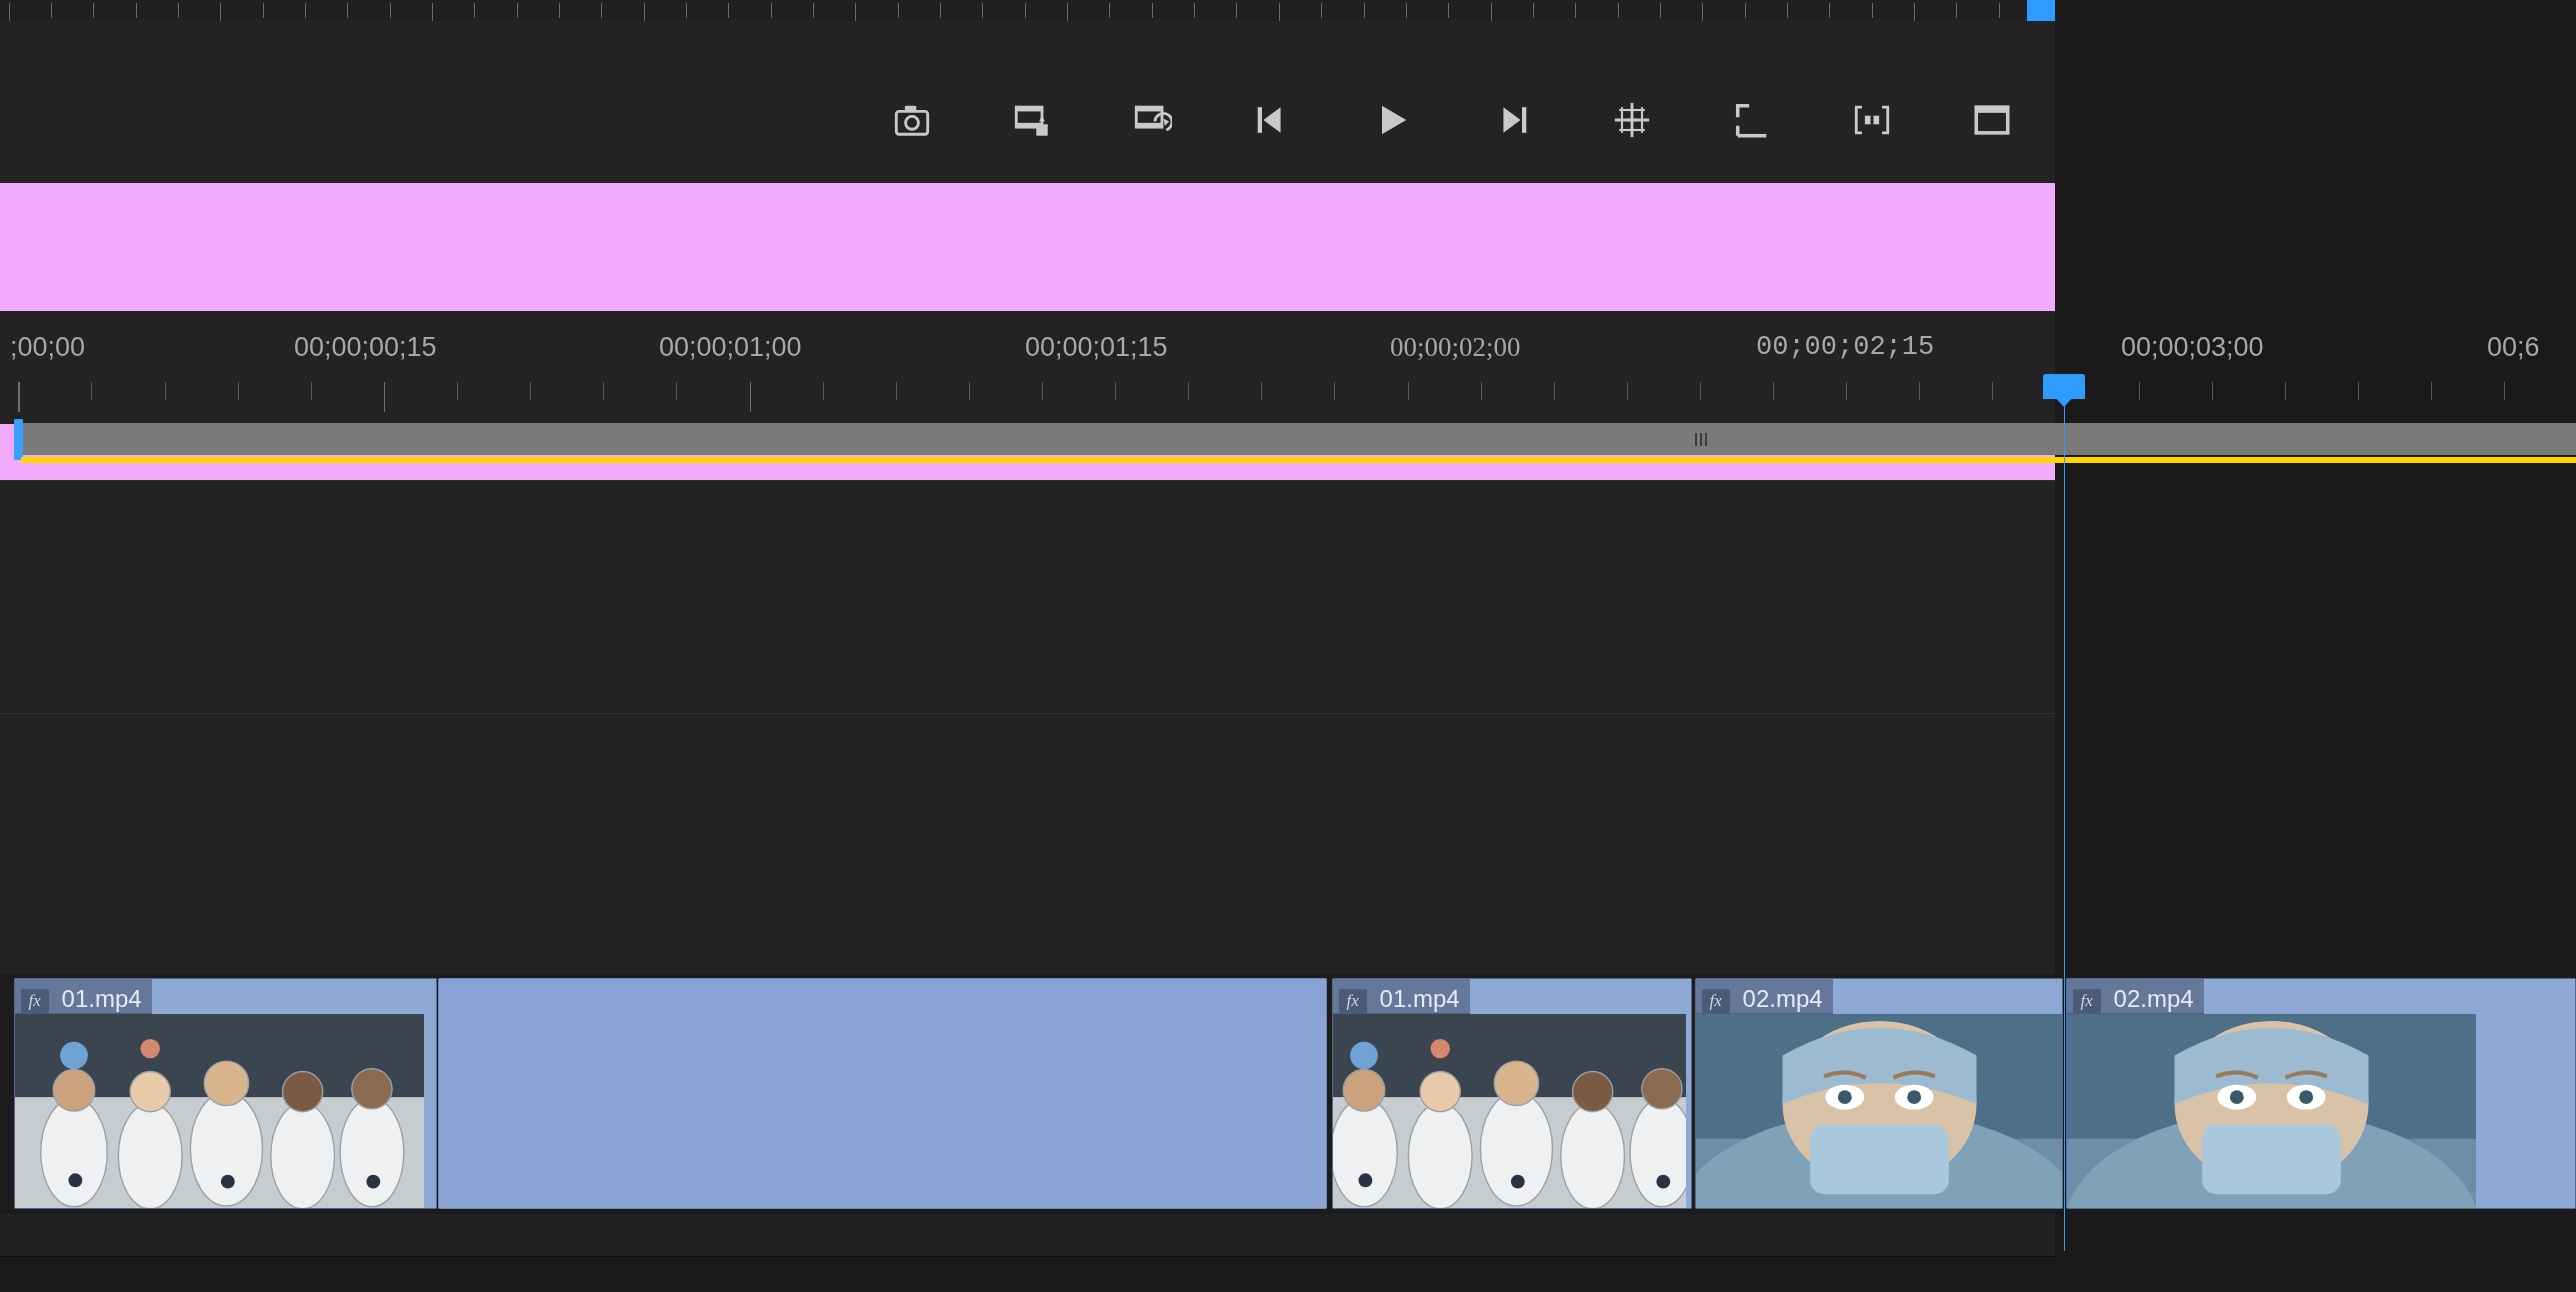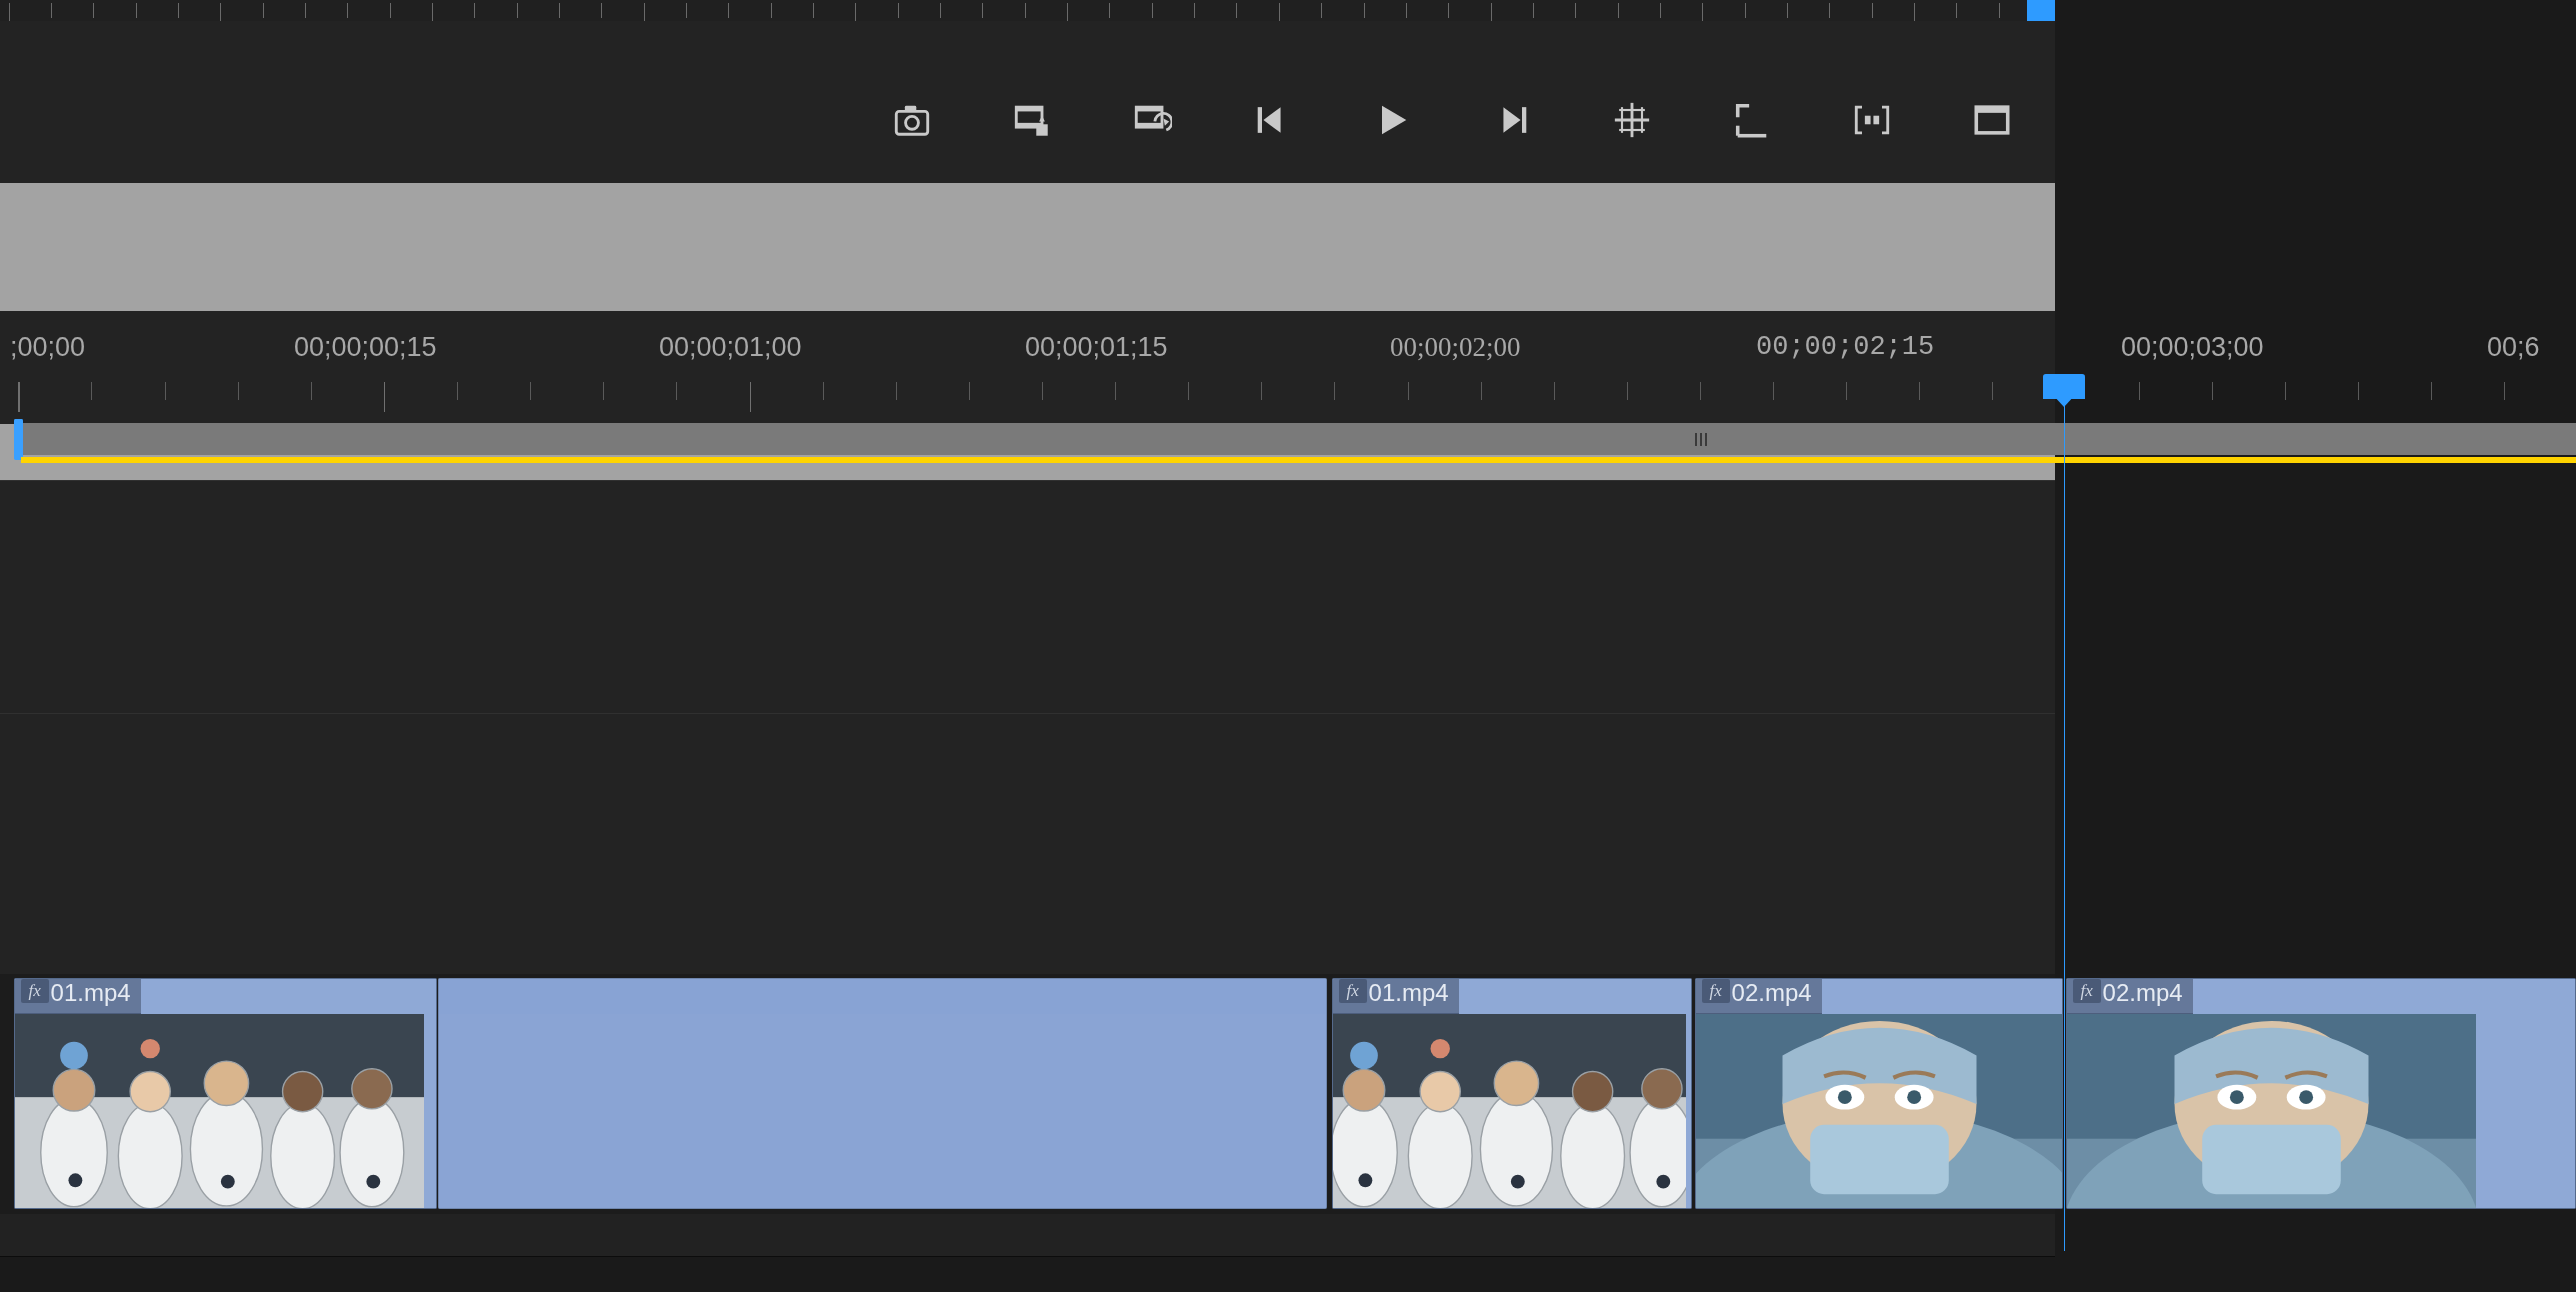--- a/index.html
+++ b/index.html
@@ -1,17 +1,17 @@
 <!DOCTYPE html>
 <html style="font-size:11.3px"><head>
 <meta charset="utf-8">
 <style>
   * { margin: 0; padding: 0; box-sizing: border-box; }
   html, body { width: 100%; height: 100%; background: #1a1a1a; font-family: "Segoe UI", Arial, sans-serif; overflow: hidden; }
-  .app { width: 2055px; height: 1293px; background: #a3a3a3; position: relative; }
+  .app { width: 2055px; height: 1293px; background: #f0abfc; position: relative; }
 
   
   .top-ticks {
     position: absolute; left: 0; top: 0; height: 21px; width: 100%;
     background: #202020;
     overflow: hidden;
   }
   .top-ticks .tk { position: absolute; top: 2.8px; width: 1.4px; height: 15.5px; background: #6a6a6a; }
   .top-ticks .tk.major { height: 18.3px; }
 
@@ -71,21 +71,21 @@
     position: absolute; left: 0; top: 974px; width: 100%; height: 240px;
     background: #1c1c1c;
   }
   .clip {
     position: absolute; top: 4.2px; height: 231px;
     background: #8fa9d6; border: 1.4px solid #556a8c; border-radius: 1.4px;
     overflow: hidden;
   }
   .clip .header {
     position: absolute; left: 0; top: 0; height: 35px; background: #65789a;
-    display: flex; align-items: flex-start; gap: 2px; padding: 0 10px 0 5.6px;
+    display: flex; align-items: flex-end; gap: 13px; padding: 0 10px 0 5.6px;
     border-bottom: 0.7px solid #4d5e7d;
   }
   .clip .fx {
     width: 28px; height: 24px; background: #4a5a77; border-radius: 2.1px;
     display:flex; align-items:center; justify-content:center;
   }
   .clip .fx span { color:#cfd6e2; font-style: italic; font-size: 17px; font-family: Georgia, serif; }
   .clip .name { color: #e6ebf3; font-size: 24px; }
   .clip .thumb {
     position: absolute; left: 0; top: 35px; bottom: 0; overflow:hidden;

